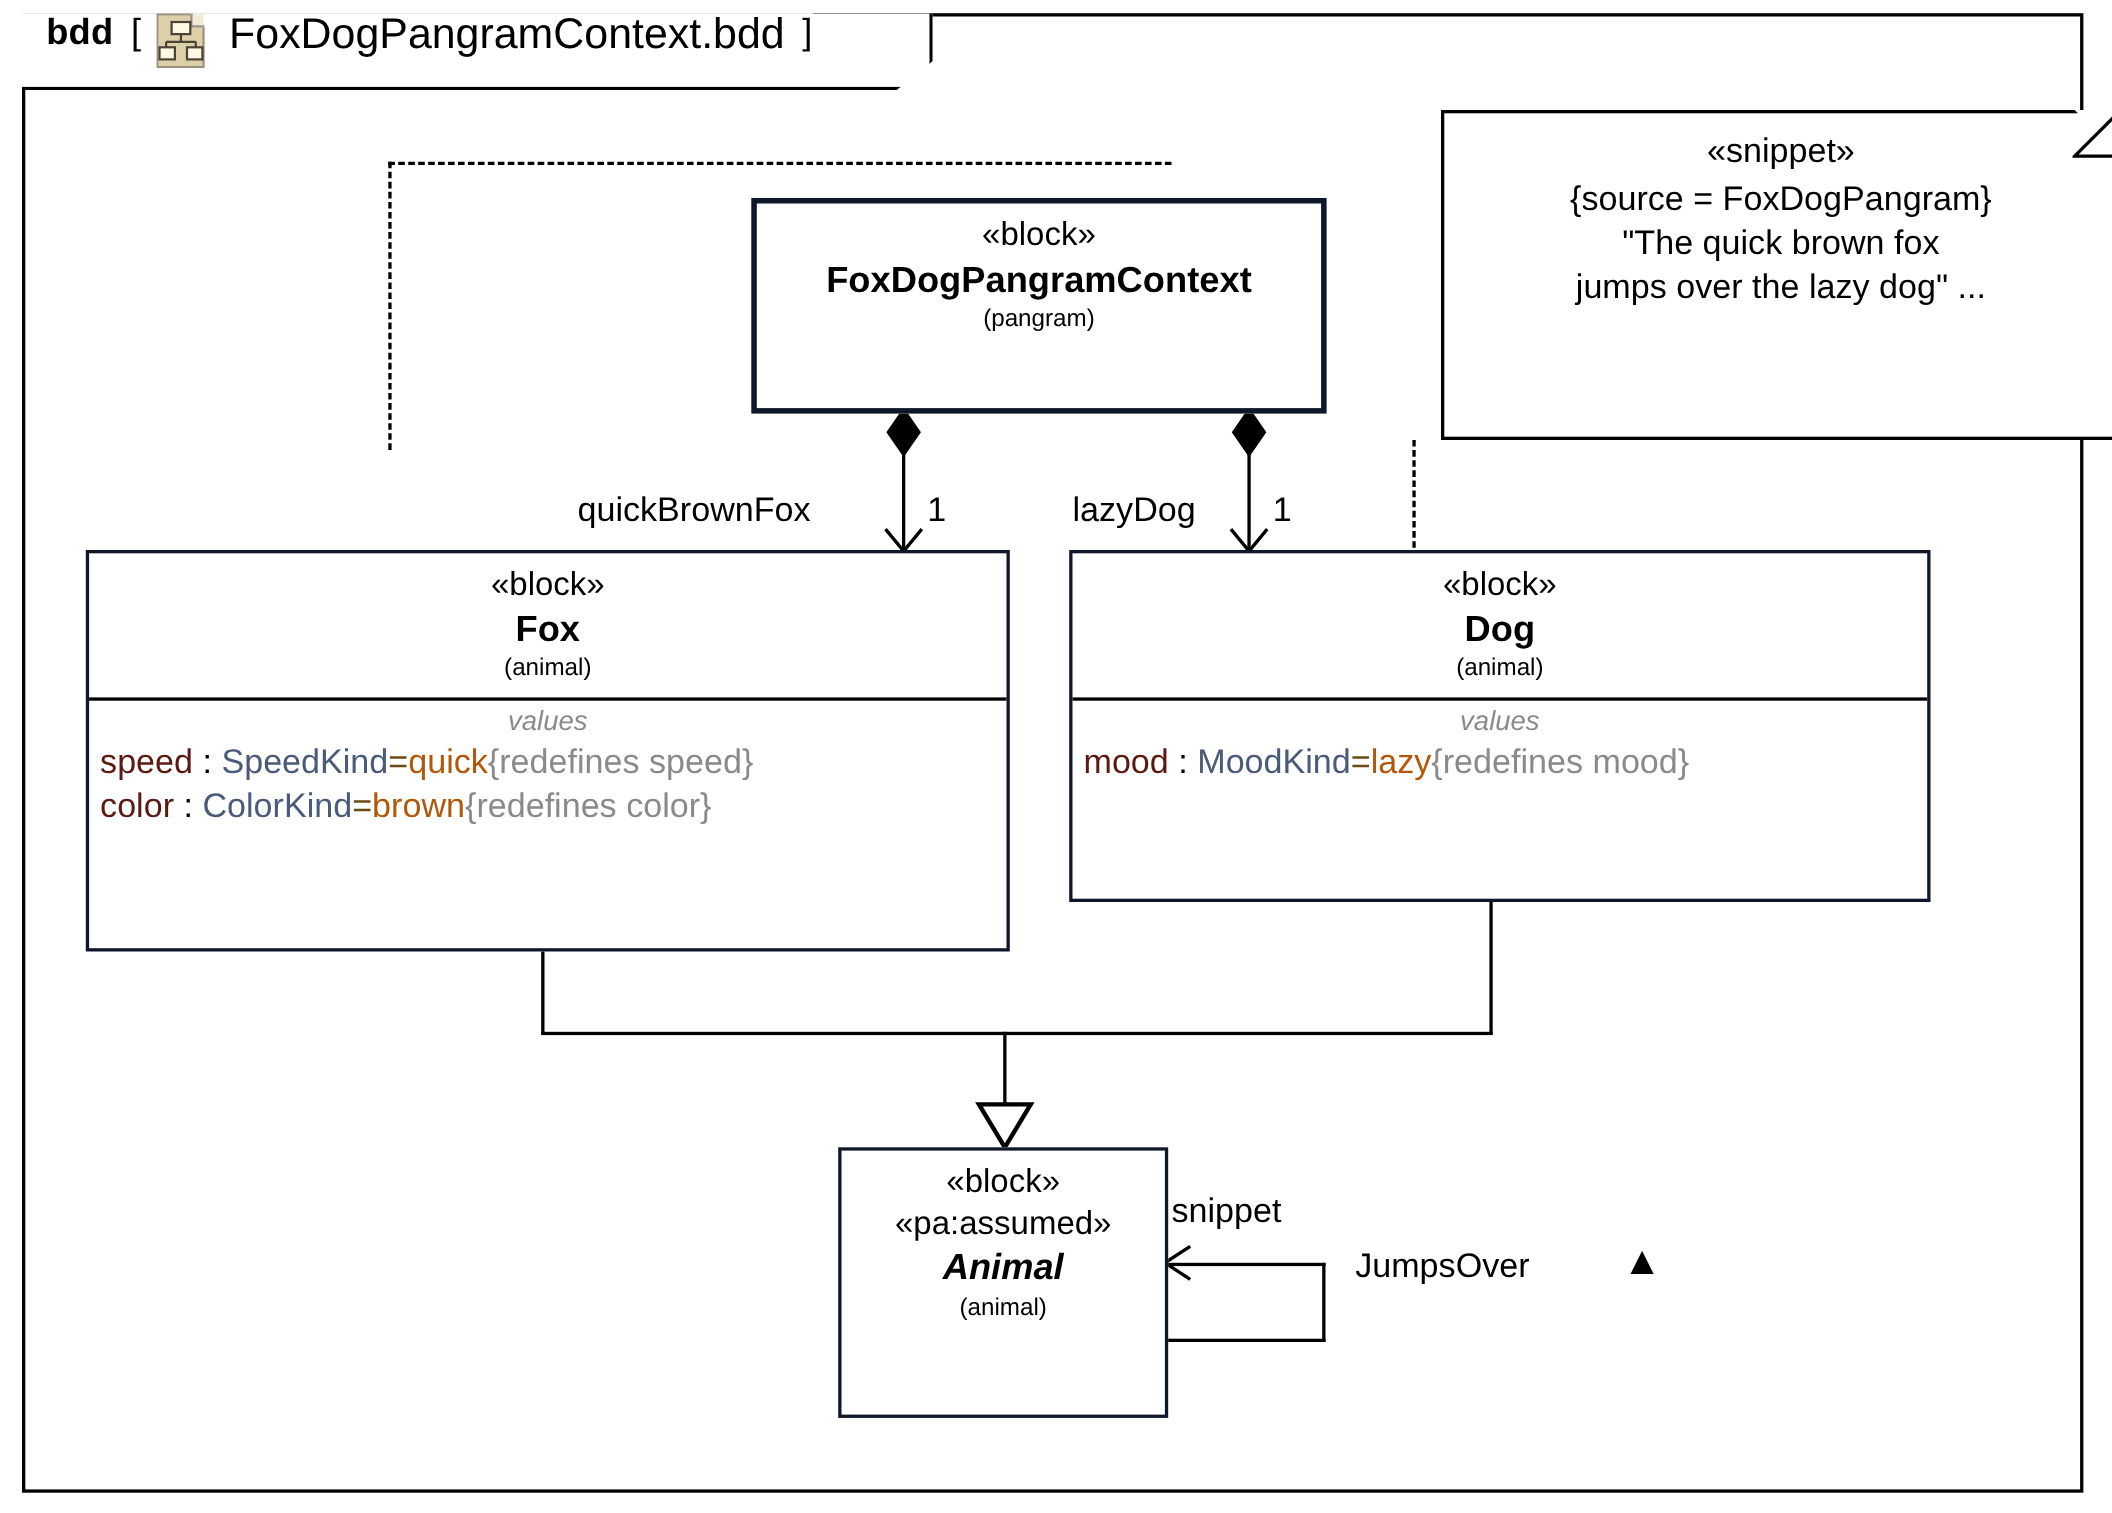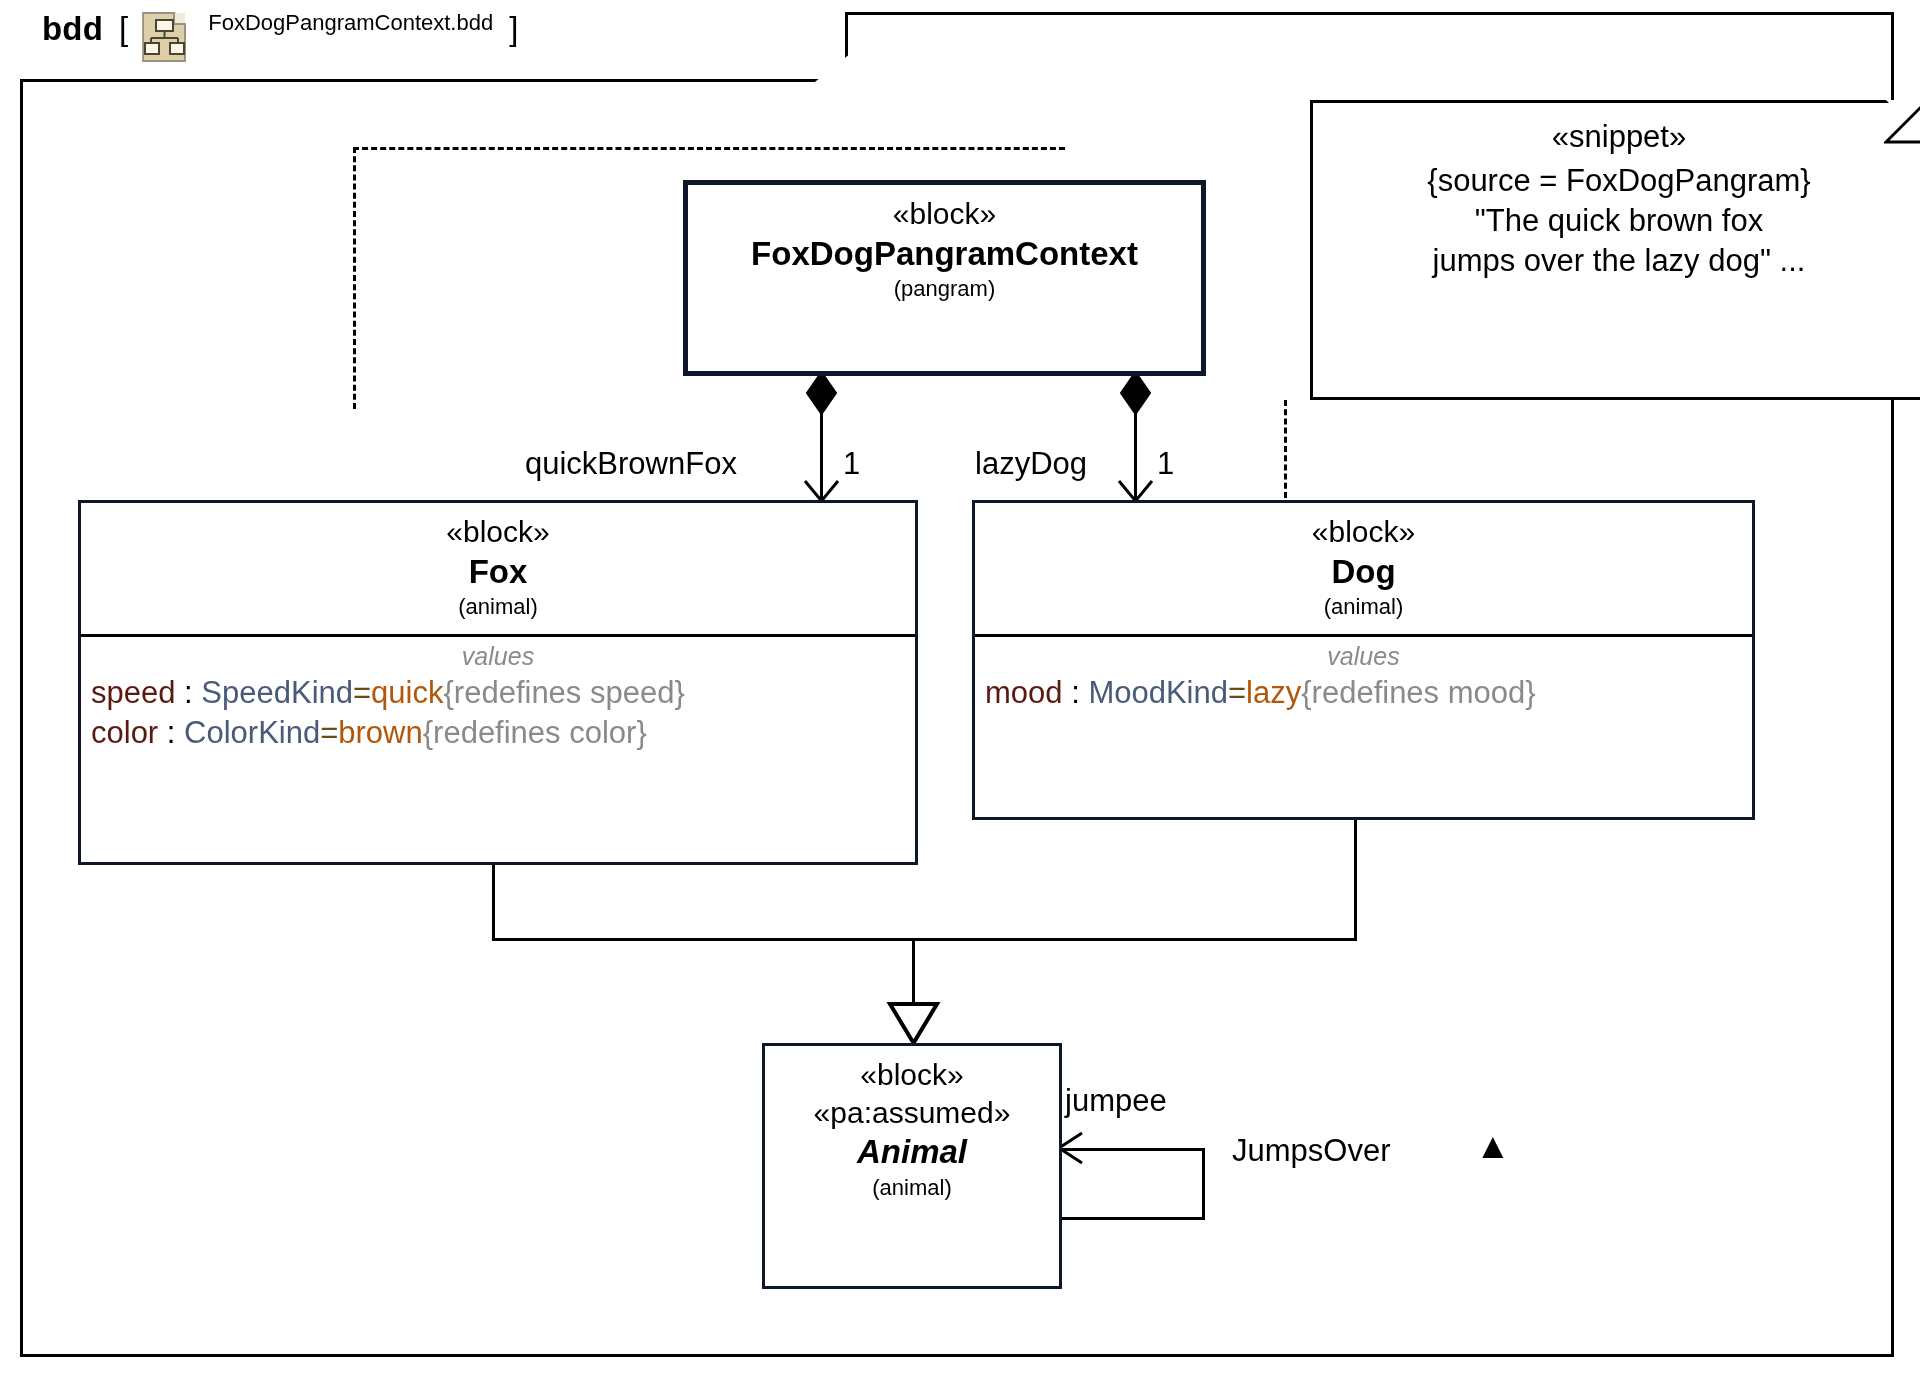--- a/index.html
+++ b/index.html
@@ -67,21 +67,21 @@
     font-size: 33px;
     letter-spacing: .2px;
     line-height: 1;
   }
   .diag-bracket {
     font-size: 33px;
     margin-left: 16px;
     line-height: 1;
   }
   .diag-title {
-    font-size: 22px;
+    font-size: 39px;
     line-height: 1;
     margin-left: 12px;
   }
 
   
   .bdd-icon {
     position: relative;
     width: 44px;
     height: 50px;
     margin: 0 10px 0 14px;
@@ -282,21 +282,21 @@
 
     <polygon points="913.5,1043 890,1004 937,1004" fill="#ffffff" stroke="#000" stroke-width="4"></polygon>
 
     <polyline points="1082,1133 1059,1148 1082,1163" fill="none" stroke="#000" stroke-width="3"></polyline>
   </svg>
 
   <div class="edge-label" style="left:525px; top:448px;">quickBrownFox</div>
   <div class="edge-label" style="left:843px; top:448px;">1</div>
   <div class="edge-label" style="left:975px; top:448px;">lazyDog</div>
   <div class="edge-label" style="left:1157px; top:448px;">1</div>
-  <div class="edge-label" style="left:1065px; top:1085px;">jumpee</div>
+  <div class="edge-label" style="left:1065px; top:1085px;">snippet</div>
   <div class="edge-label" style="left:1232px; top:1135px;">JumpsOver</div>
   <div class="edge-label" style="left:1475px; top:1128px; font-size:36px;">▲</div>
 
   <div class="block emph" style="left:683px; top:180px; width:523px; height:196px;">
     <div class="hdr">
       <div class="stereo">«block»</div>
       <div class="bname">FoxDogPangramContext</div>
       <div class="bqual">(pangram)</div>
     </div>
   </div>

